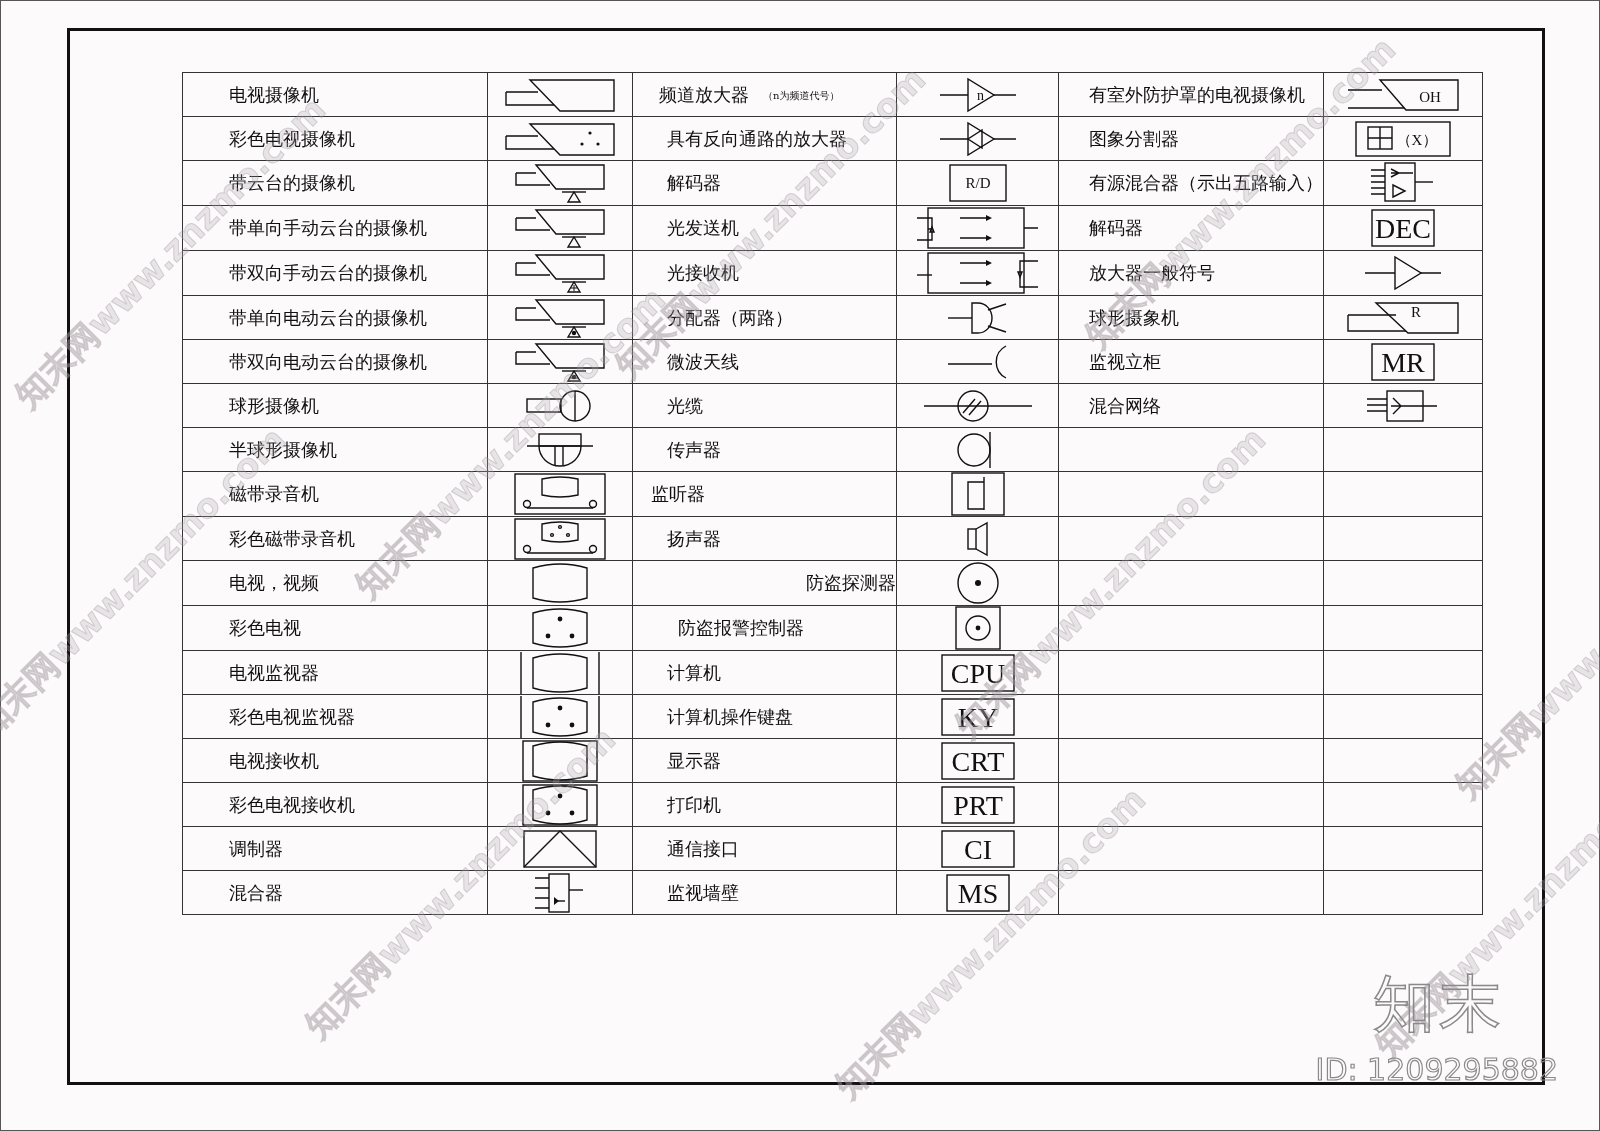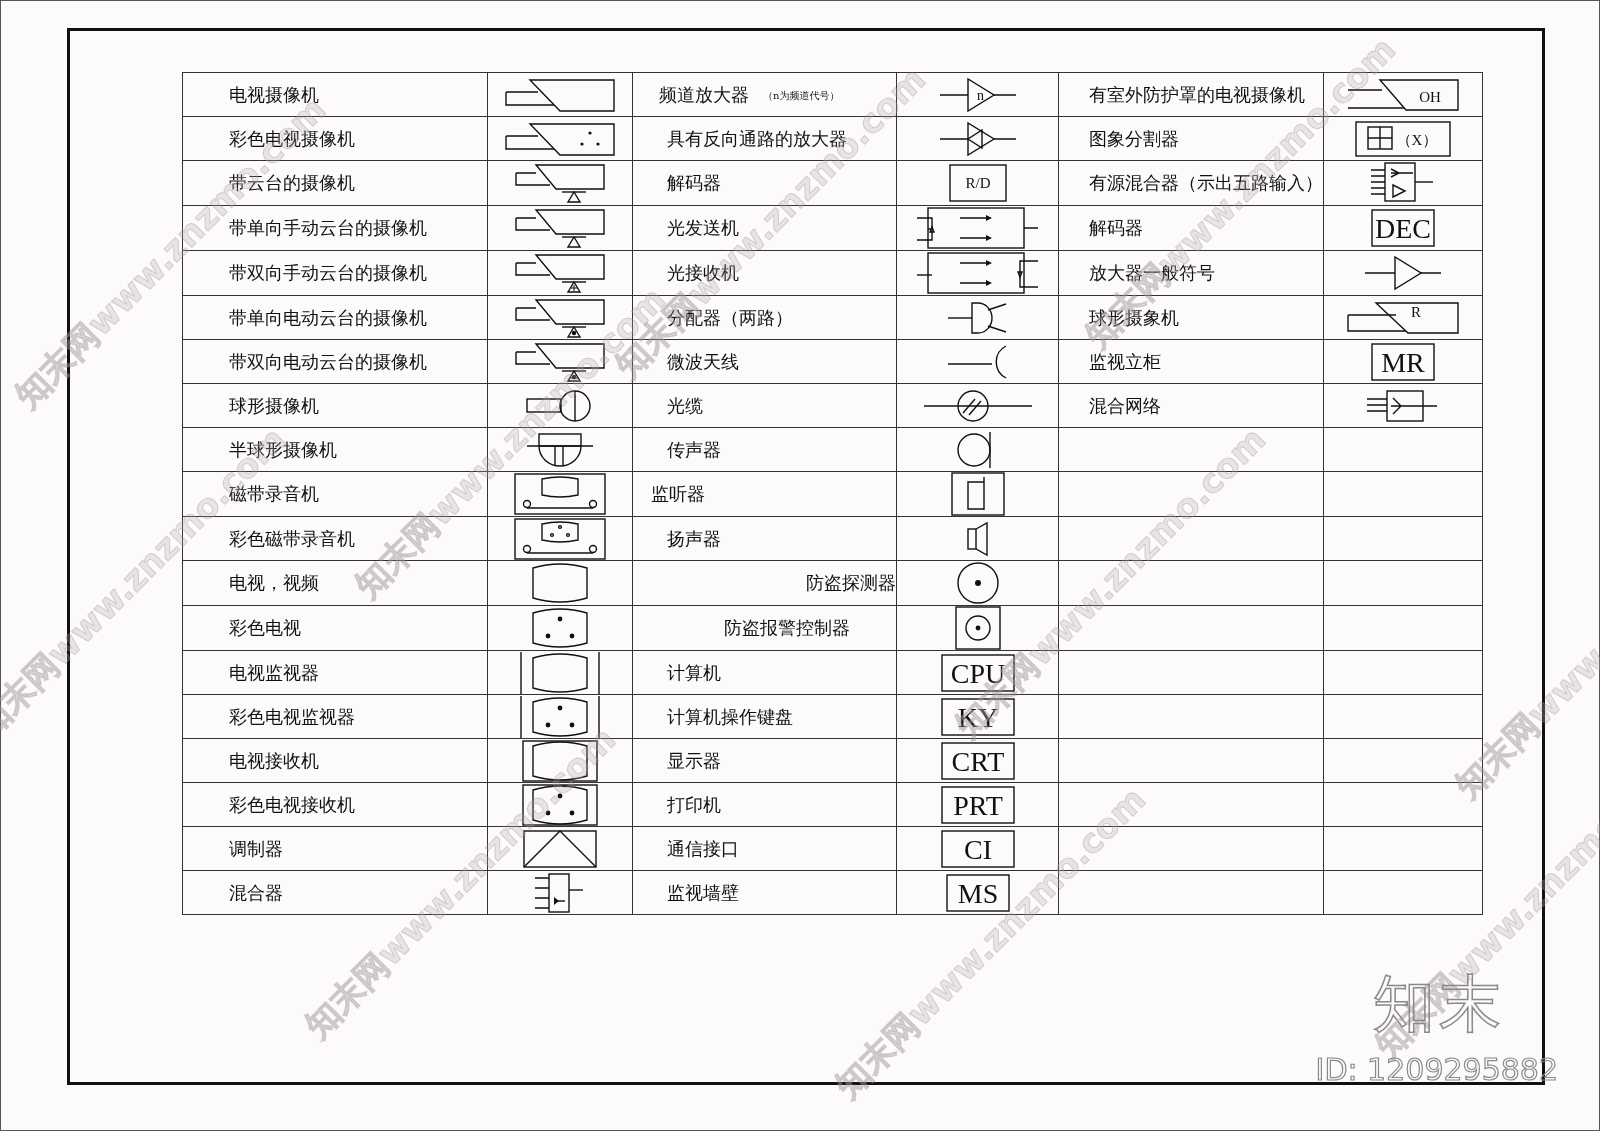--- a/index.html
+++ b/index.html
@@ -435,21 +435,21 @@
         <td class="sym">
           <div>
             <svg width="82" height="42" viewBox="0 0 82 42">
               <path stroke="#111" stroke-width="1.4" fill="none" d="M14 6 Q41 -2 68 6 V36 Q41 44 14 36 Z"></path>
               <circle cx="41" cy="12" r="2.4" fill="#111"></circle>
               <circle cx="29" cy="29" r="2.4" fill="#111"></circle>
               <circle cx="53" cy="29" r="2.4" fill="#111"></circle>
             </svg>
           </div>
         </td>
-        <td class="name" style="padding-left: 45px; text-align: center;"><span>防盗报警控制器</span></td>
+        <td class="name" style="padding-left: 45px;"><span>防盗报警控制器</span></td>
         <td class="sym">
           <div>
             <svg width="46" height="44" viewBox="0 0 46 44">
               <rect stroke="#111" stroke-width="1.4" fill="none" x="1" y="1" width="44" height="42"></rect>
               <circle stroke="#111" stroke-width="1.4" fill="none" cx="23" cy="22" r="12"></circle>
               <circle cx="23" cy="22" r="2.4" fill="#111"></circle>
             </svg>
           </div>
         </td>
         <td class="name" style="padding-left: 30px;"><span></span></td>

